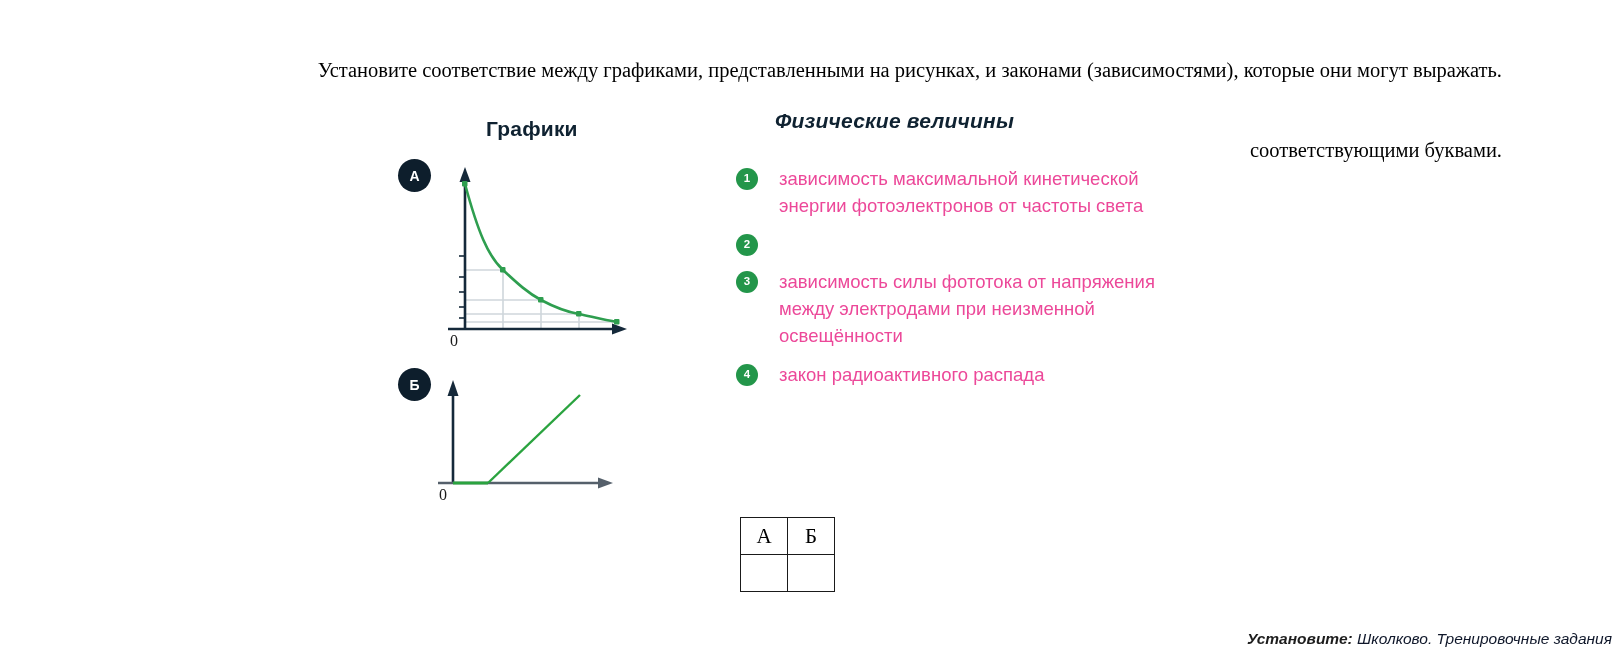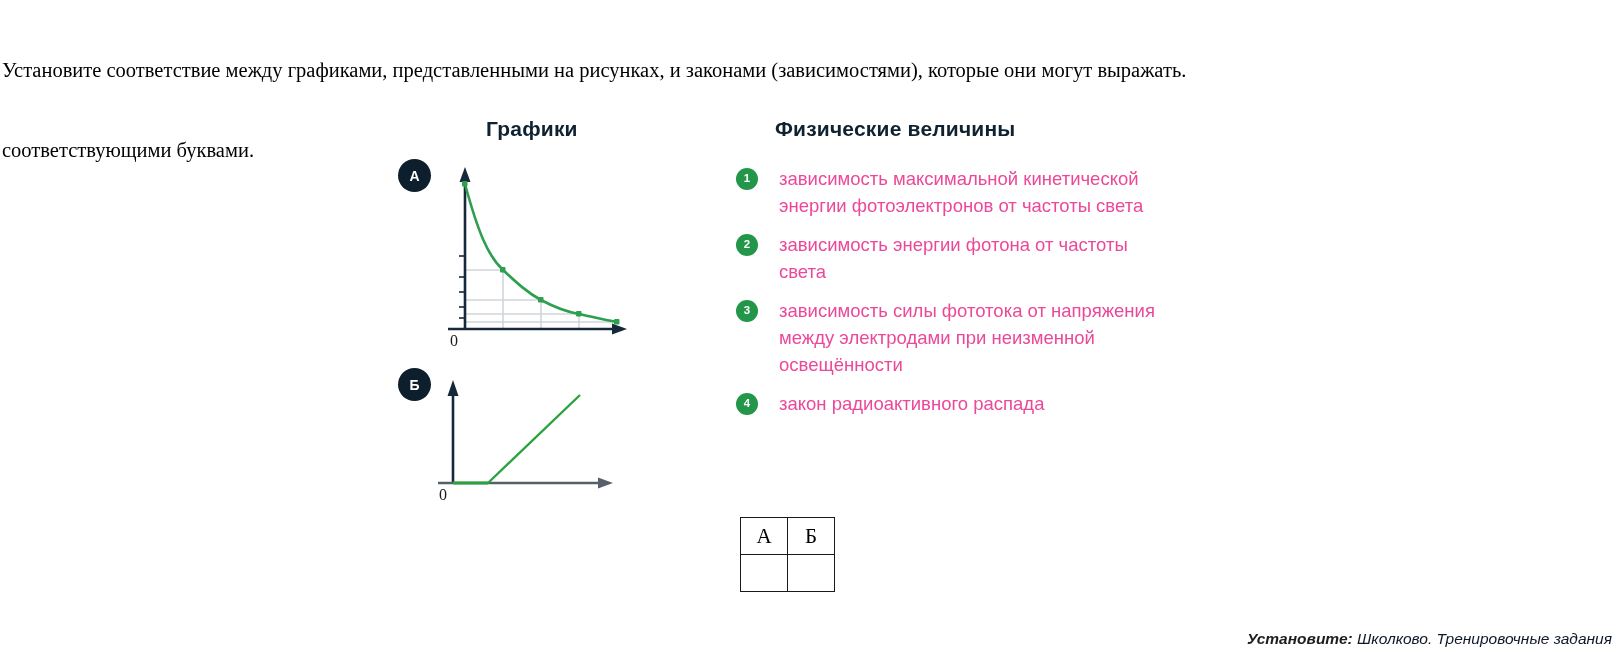--- a/index.html
+++ b/index.html
@@ -21,41 +21,42 @@
   .instructions {
     position: absolute;
     left: 2px;
     top: 4px;
     width: 1500px;
     font-family: "Liberation Serif", serif;
     font-size: 20.5px;
     line-height: 26.5px;
     color: #000000;
     white-space: pre-wrap;
+    text-align: right;
   }
 
   
   .columns {
     position: absolute;
     left: 0;
     top: 105px;
     width: 1616px;
     height: 420px;
   }
 
   .col-heading {
     position: absolute;
     font-family: "Liberation Sans", sans-serif;
     font-weight: bold;
     font-size: 21px;
     letter-spacing: .2px;
     color: #0f2231;
   }
   #heading-graphs { left: 486px; top: 12px; }
-  #heading-quantities { left: 775px; top: 12px; }
+  #heading-quantities { left: 775px; top: 4px; font-style: italic; }
 
   
   .letter-badge {
     position: absolute;
     width: 33px;
     height: 33px;
     border-radius: 50%;
     background: #0d1e2c;
     color: #ffffff;
     font-size: 14px;
@@ -223,21 +224,20 @@
 
   <div class="quantities">
 
     <div class="quantity-item">
       <span class="num-badge">1</span>
       <span class="quantity-text">зависимость максимальной кинетической энергии фотоэлектронов от частоты света</span>
     </div>
 
     <div class="quantity-item">
       <span class="num-badge">2</span>
-      <span class="quantity-text">зависимость энергии фотона от частоты света</span>
     </div>
 
     <div class="quantity-item">
       <span class="num-badge">3</span>
       <span class="quantity-text">зависимость силы фототока от напряжения между электродами при неизменной освещённости</span>
     </div>
 
     <div class="quantity-item">
       <span class="num-badge">4</span>
       <span class="quantity-text">закон радиоактивного распада</span>

